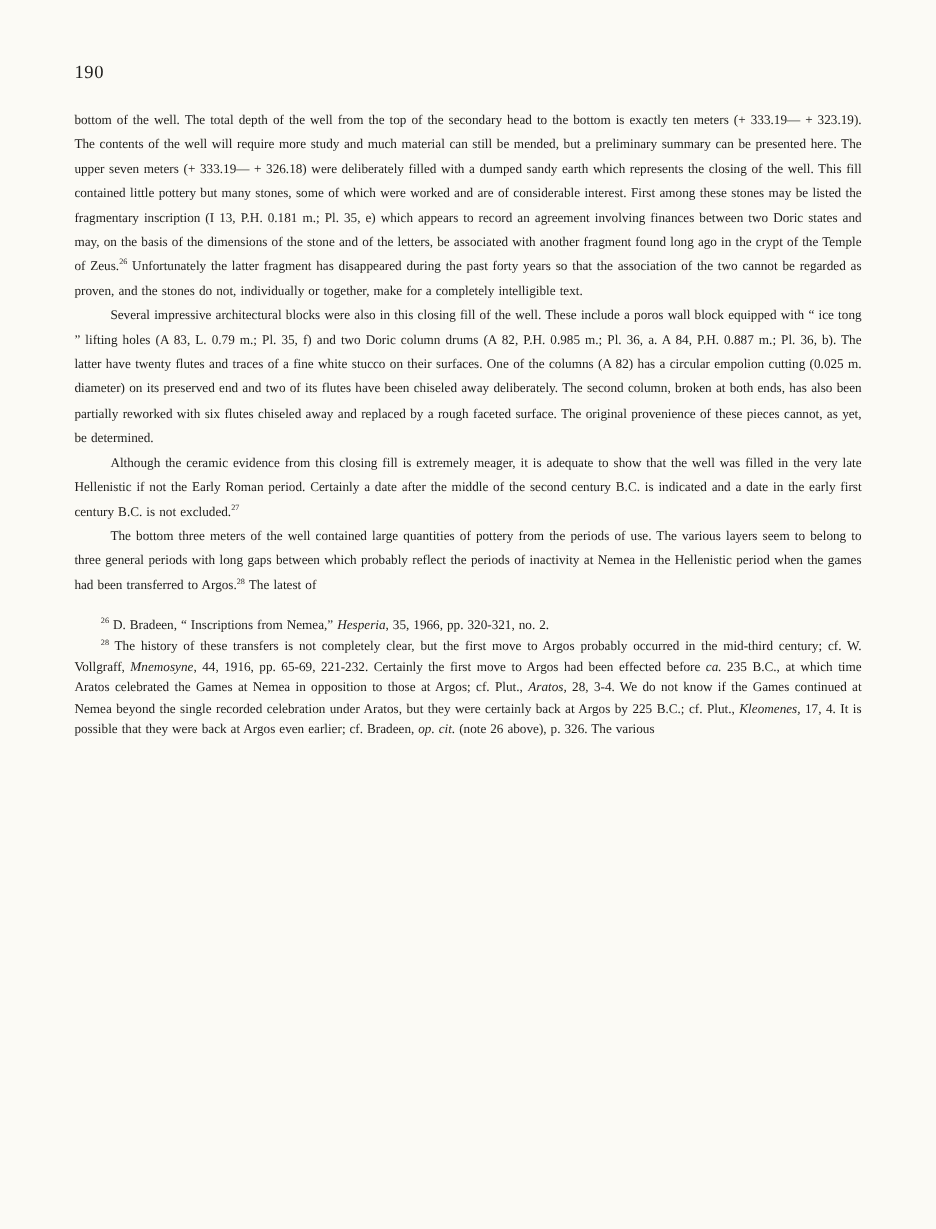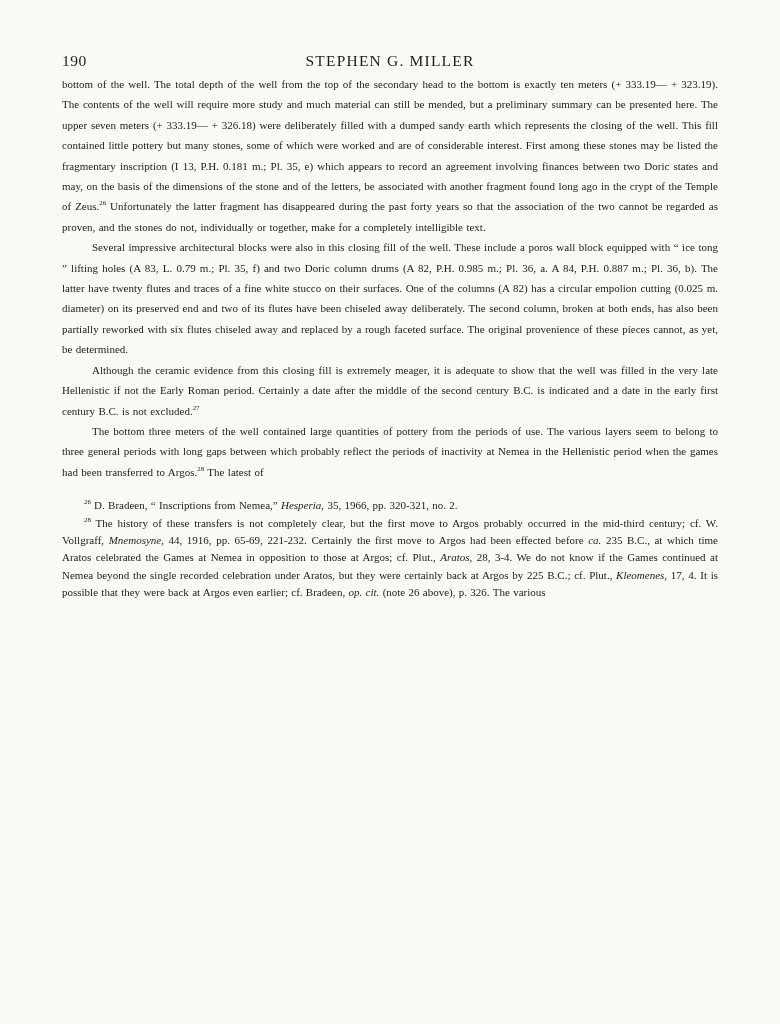--- a/index.html
+++ b/index.html
@@ -17,21 +17,23 @@
     margin: 0 auto;
     background: #fbfaf5;
     box-sizing: border-box;
     padding: 52px 62px 0 62px;
     color: #1d1c1a;
     overflow: hidden;
   }
   .running-header {
     position: relative;
     height: 22px;
+    margin-bottom: 16px;
     font-size: 15.5px;
+    text-decoration: underline;
   }
   .page-number {
     position: absolute;
     left: 0;
     top: 0;
     letter-spacing: 0.5px;
   }
   .running-head {
     display: block;
     text-align: center;
@@ -67,21 +69,20 @@
   }
   i { font-style: italic; }
 </style>
 </head>
 <body>
 
 <div class="page" style="background: rgb(251, 250, 245); color: rgb(29, 28, 26);">
 
   <header class="running-header">
     <span class="page-number">190</span>
-    <span class="running-head">STEPHEN G. MILLER</span>
   </header>
 
   <main class="body-text">
     <p class="para no-indent"><span>bottom of the well.  The total depth of the well from the top of the secondary head to the bottom is exactly ten meters (+ 333.19— + 323.19).  The contents of the well will require more study and much material can still be mended, but a preliminary summary can be presented here.  The upper seven meters (+ 333.19— + 326.18) were deliberately filled with a dumped sandy earth which represents the closing of the well.  This fill contained little pottery but many stones, some of which were worked and are of considerable interest.  First among these stones may be listed the fragmentary inscription (I 13, P.H. 0.181 m.; Pl. 35, e) which appears to record an agreement involving finances between two Doric states and may, on the basis of the dimensions of the stone and of the letters, be associated with another fragment found long ago in the crypt of the Temple of Zeus.</span><sup>26</sup><span>  Unfortunately the latter fragment has disappeared during the past forty years so that the association of the two cannot be regarded as proven, and the stones do not, individually or together, make for a completely intelligible text.</span></p>
     <p class="para"><span>Several impressive architectural blocks were also in this closing fill of the well.  These include a poros wall block equipped with “ ice tong ” lifting holes (A 83, L. 0.79 m.; Pl. 35, f) and two Doric column drums (A 82, P.H. 0.985 m.; Pl. 36, a. A 84, P.H. 0.887 m.; Pl. 36, b).  The latter have twenty flutes and traces of a fine white stucco on their surfaces.  One of the columns (A 82) has a circular empolion cutting (0.025 m. diameter) on its preserved end and two of its flutes have been chiseled away deliberately.  The second column, broken at both ends, has also been partially reworked with six flutes chiseled away and replaced by a rough faceted surface.  The original provenience of these pieces cannot, as yet, be determined.</span></p>
     <p class="para"><span>Although the ceramic evidence from this closing fill is extremely meager, it is adequate to show that the well was filled in the very late Hellenistic if not the Early Roman period.  Certainly a date after the middle of the second century B.C. is indicated and a date in the early first century B.C. is not excluded.</span><sup>27</sup></p>
     <p class="para"><span>The bottom three meters of the well contained large quantities of pottery from the periods of use.  The various layers seem to belong to three general periods with long gaps between which probably reflect the periods of inactivity at Nemea in the Hellenistic period when the games had been transferred to Argos.</span><sup>28</sup><span>  The latest of</span></p>
   </main>
 
   <footer class="footnotes">

